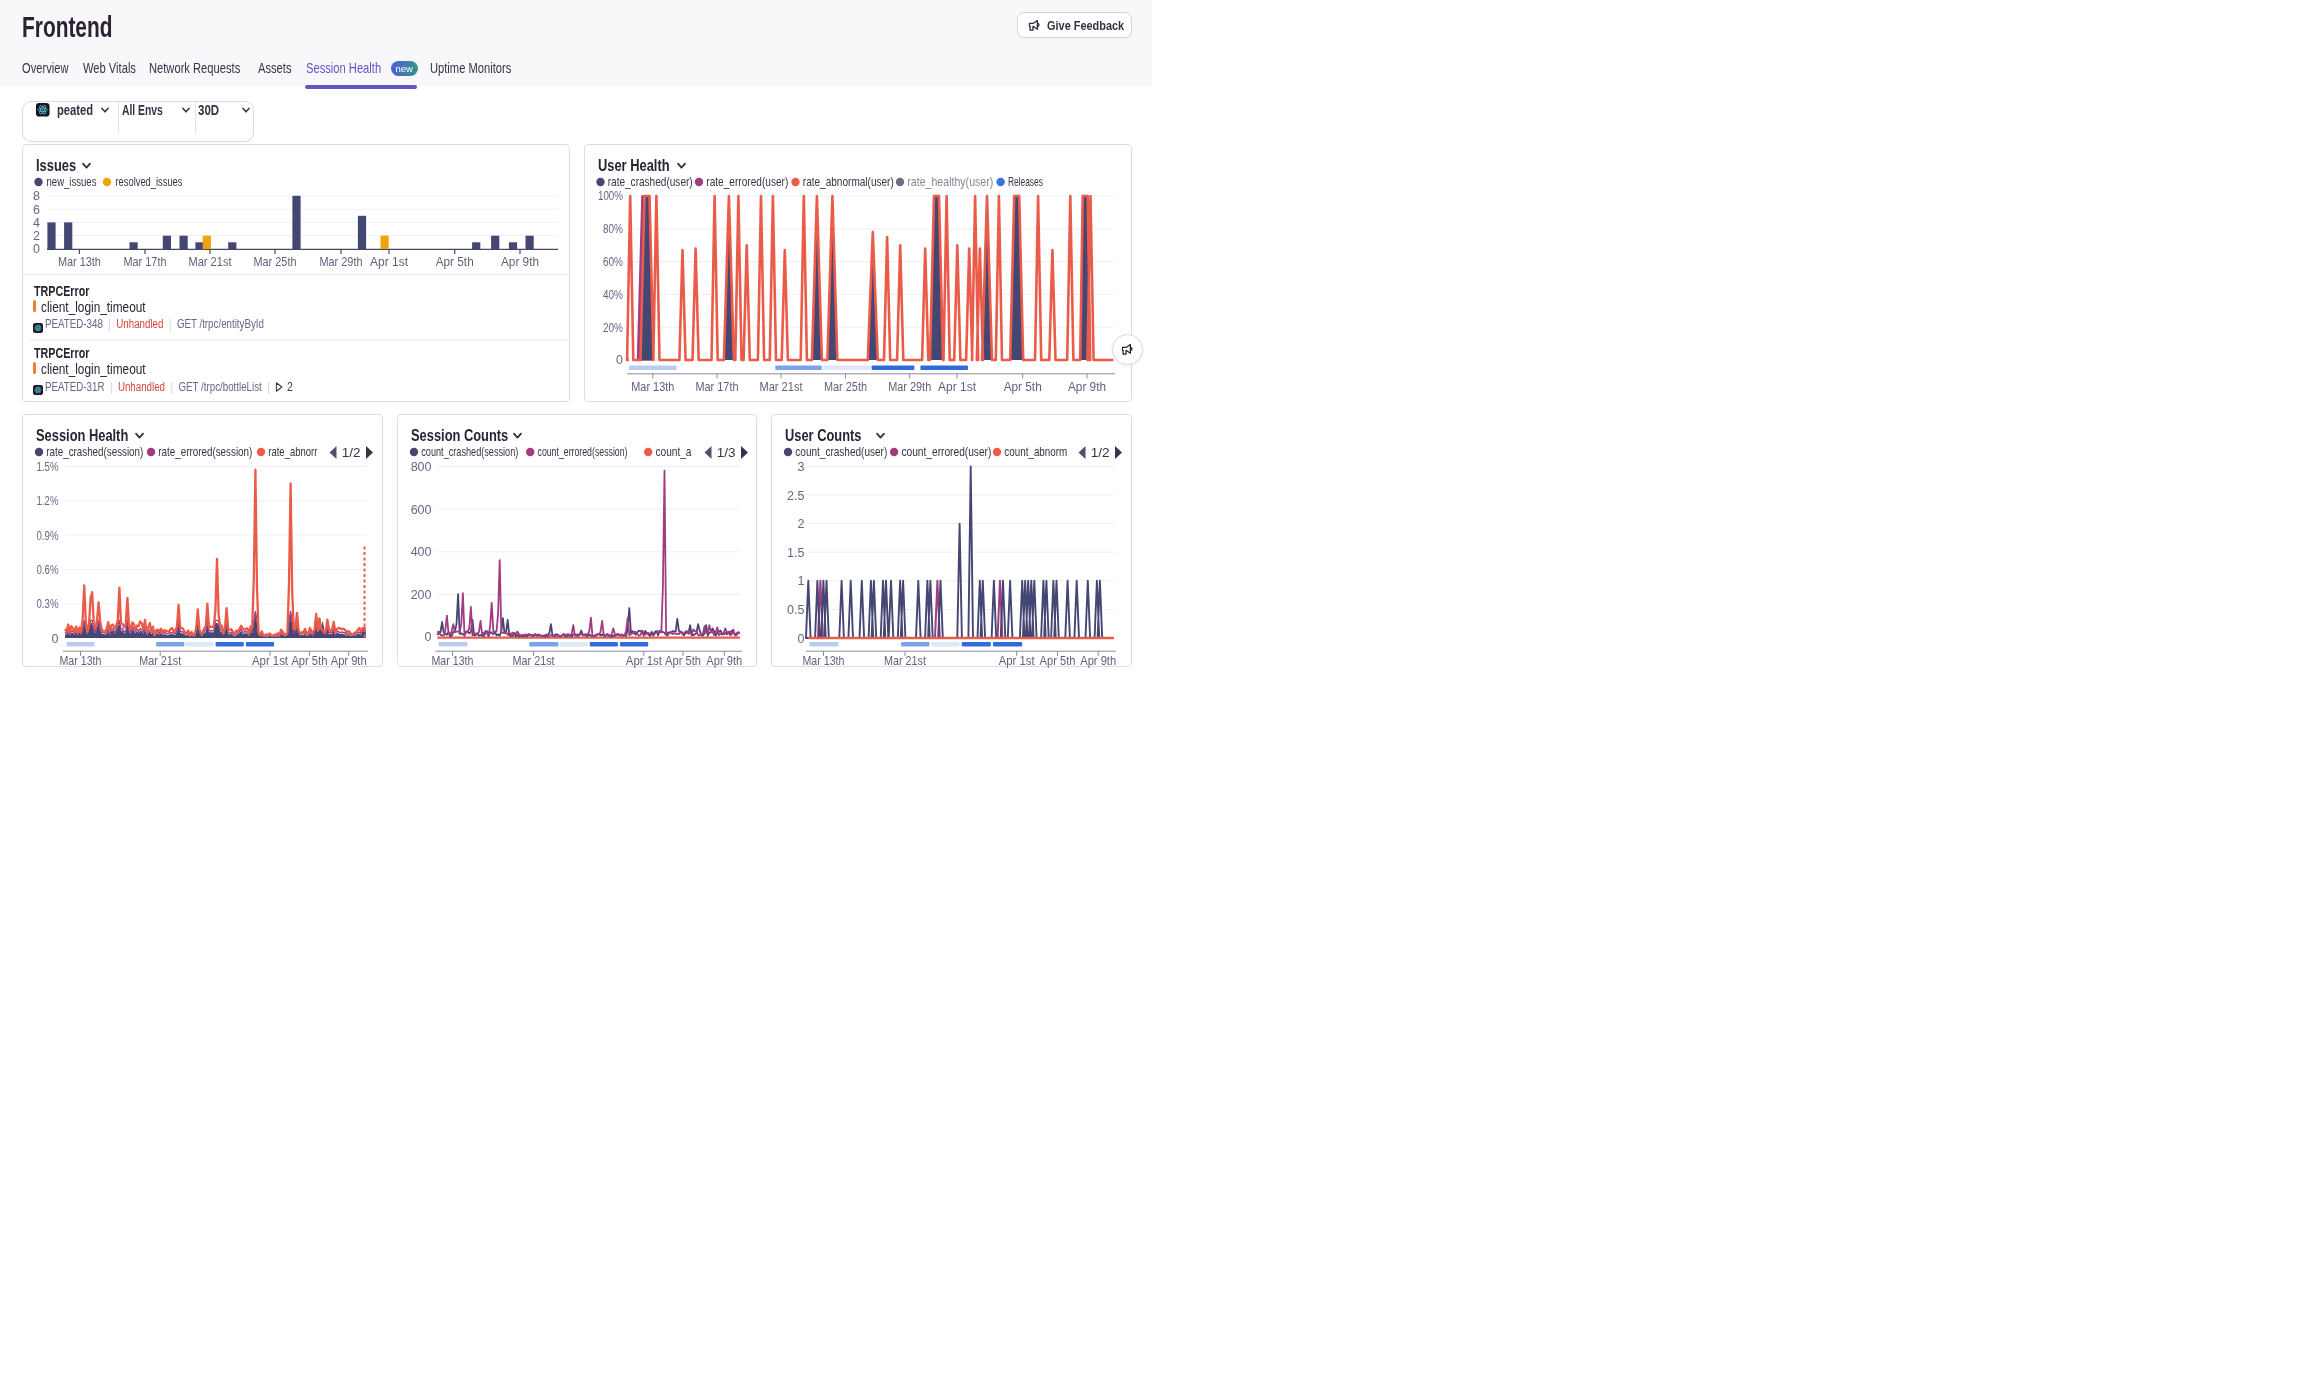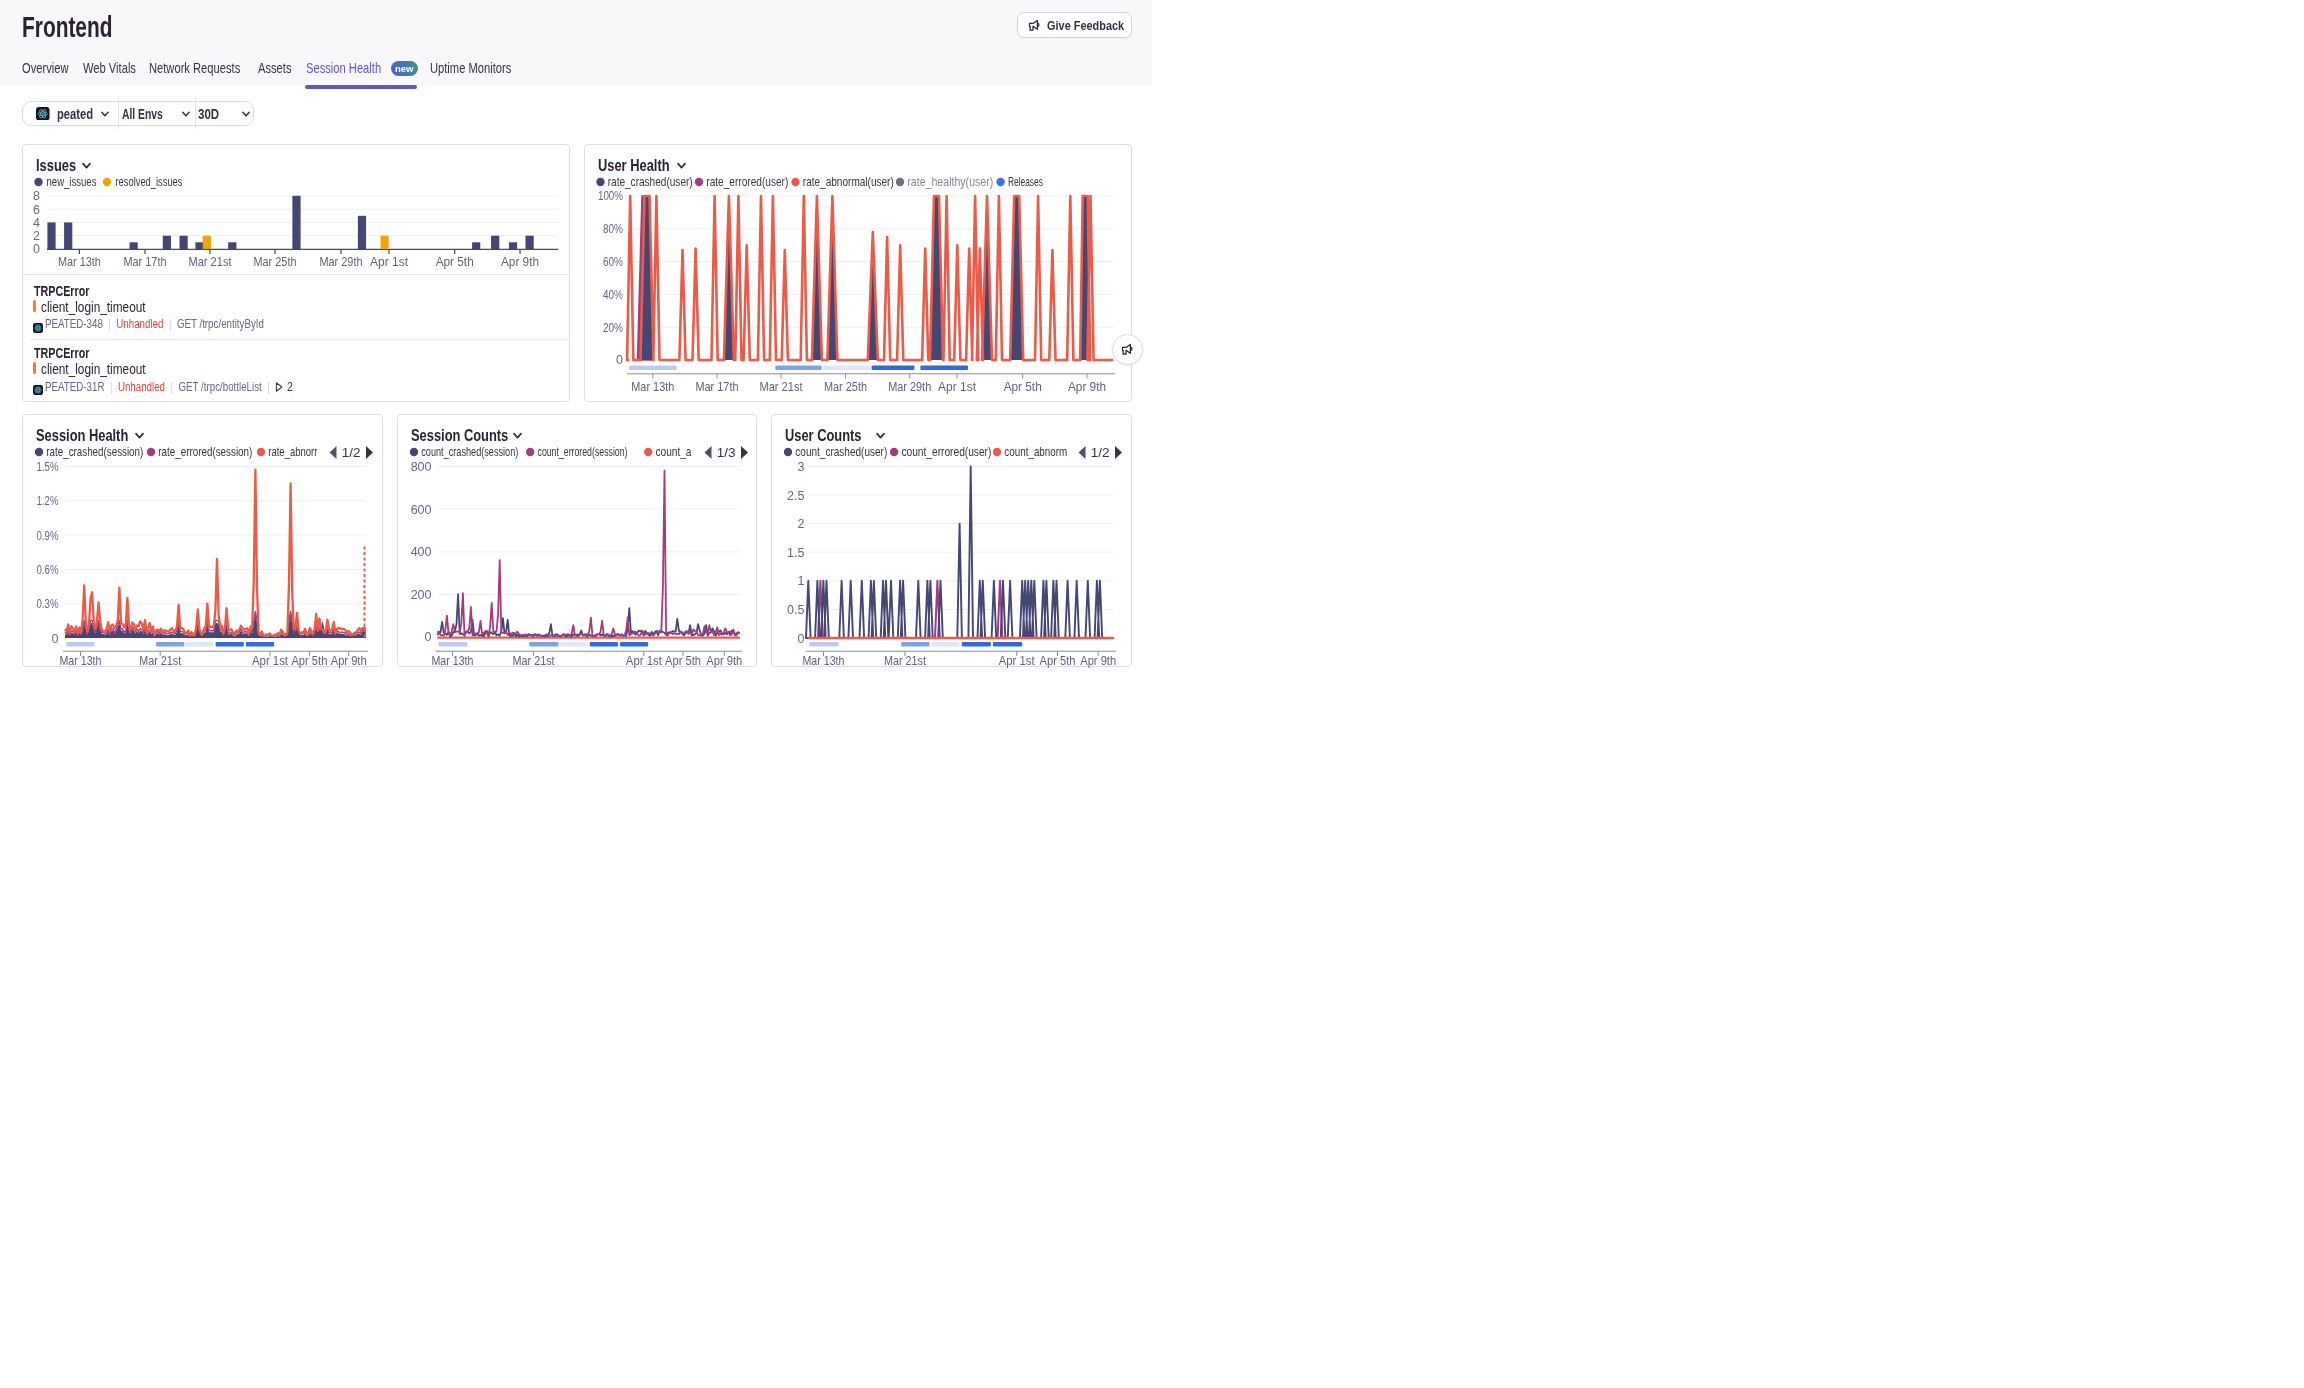--- a/index.html
+++ b/index.html
@@ -11,21 +11,21 @@
       <path d="M17.6 8.7 C19.6 9.2 19.6 12.8 17.6 13.3"></path>
     </svg>
     <span style="font-size:13.5px;font-weight:700;color:#372f42;transform:scaleX(0.81);transform-origin:0 50%;margin-left:5px">Give Feedback</span>
   </div>
 <div style="position:absolute;left:22px;top:58px;height:20px;line-height:20px;font-size:14.5px;color:#3a3246;font-weight:400;white-space:nowrap;transform:scaleX(0.77);transform-origin:0 50%">Overview</div>
 <div style="position:absolute;left:83px;top:58px;height:20px;line-height:20px;font-size:14.5px;color:#3a3246;font-weight:400;white-space:nowrap;transform:scaleX(0.77);transform-origin:0 50%">Web Vitals</div>
 <div style="position:absolute;left:149px;top:58px;height:20px;line-height:20px;font-size:14.5px;color:#3a3246;font-weight:400;white-space:nowrap;transform:scaleX(0.77);transform-origin:0 50%">Network Requests</div>
 <div style="position:absolute;left:257.5px;top:58px;height:20px;line-height:20px;font-size:14.5px;color:#3a3246;font-weight:400;white-space:nowrap;transform:scaleX(0.77);transform-origin:0 50%">Assets</div>
 <div style="position:absolute;left:305.5px;top:58px;height:20px;line-height:20px;font-size:14.5px;color:#6055c8;font-weight:400;white-space:nowrap;transform:scaleX(0.77);transform-origin:0 50%">Session Health</div>
 <div style="position:absolute;left:430px;top:58px;height:20px;line-height:20px;font-size:14.5px;color:#3a3246;font-weight:400;white-space:nowrap;transform:scaleX(0.77);transform-origin:0 50%">Uptime Monitors</div>
-<div style="position:absolute;left:390.5px;top:61px;width:27.5px;height:14.5px;border-radius:8px;background:linear-gradient(90deg,#4f5dd5,#379589);color:#fff;font-size:9.5px;font-weight:700;display:flex;align-items:center;justify-content:center">new</div>
+<div style="position:absolute;left:390.5px;top:61px;width:27.5px;height:14.5px;border-radius:8px;background:linear-gradient(90deg,#4f5dd5,#379589);color:#fff;font-size:9.5px;font-weight:400;display:flex;align-items:center;justify-content:center">new</div>
 <div style="position:absolute;left:304.7px;top:85px;width:112.3px;height:3.6px;border-radius:2px;background:#6156c6"></div>
 <div style="position:absolute;left:22px;top:144px;width:547.8px;height:258px;background:#fff;border:1px solid #e0dce6;border-radius:4px;box-sizing:border-box">
     <div style="position:absolute;left:13px;top:10.5px;display:flex;align-items:center">
       <span style="font-size:16.5px;font-weight:700;color:#2b2233;transform:scaleX(0.78);transform-origin:0 50%;white-space:nowrap;width:37.5px;display:inline-block">Issues</span>
       <span style="margin-left:7px;display:flex">
         <svg style="flex:none" width="11" height="11" viewBox="0 0 12 12" fill="none" stroke="#39304a" stroke-width="2.0" stroke-linecap="round" stroke-linejoin="round">
           <polyline points="2.2,4 6,8.2 9.8,4"></polyline>
         </svg>
       </span>
     </div>
@@ -322,21 +322,21 @@
       <rect x="159.4" y="227.0" width="28.2" height="4.5" rx="1" fill="#dde7f8"></rect>
       <rect x="189.7" y="227.0" width="29.2" height="4.5" rx="1" fill="#2f6bdb"></rect>
       <rect x="220.9" y="227.0" width="29.3" height="4.5" rx="1" fill="#2f6bdb"></rect>
       <polyline points="46.0,223.0 48.4,165.8 50.8,223.0" fill="none" stroke="#a23c80" stroke-width="2" stroke-linejoin="round"></polyline>
       <polyline points="163.0,223.0 165.4,165.8 167.8,223.0" fill="none" stroke="#a23c80" stroke-width="2" stroke-linejoin="round"></polyline>
       <polyline points="225.6,223.0 228.0,165.8 230.4,223.0" fill="none" stroke="#a23c80" stroke-width="2" stroke-linejoin="round"></polyline>
       <polyline points="36.0,223.0 34.0,223.0 36.3,165.8 38.6,223.0 43.1,223.0 45.4,165.8 47.7,223.0 49.1,223.0 51.4,165.8 53.7,223.0 52.2,223.0 54.5,165.8 56.8,223.0 67.3,223.0 69.6,165.8 71.9,223.0 76.4,223.0 78.7,165.8 81.0,223.0 87.5,223.0 89.8,165.8 92.1,223.0 96.6,223.0 98.9,165.8 101.2,223.0 99.6,223.0 101.9,165.8 104.2,223.0 108.7,223.0 111.0,165.8 113.3,223.0 111.7,223.0 114.0,165.8 116.3,223.0 116.7,223.0 119.0,165.8 121.3,223.0 125.8,223.0 128.1,165.8 130.4,223.0 128.8,223.0 131.1,165.8 133.4,223.0 144.0,223.0 146.3,165.8 148.6,223.0 153.1,223.0 155.4,165.8 157.7,223.0 156.1,223.0 158.4,165.8 160.7,223.0 166.2,223.0 168.5,165.8 170.8,223.0 185.3,223.0 187.6,108.6 189.9,223.0 196.4,223.0 198.7,51.4 201.0,223.0 205.5,223.0 207.8,165.8 210.1,223.0 208.5,223.0 210.8,165.8 213.1,223.0 219.6,223.0 221.9,165.8 224.2,223.0 228.7,223.0 231.0,165.8 233.3,223.0 235.8,223.0 238.1,165.8 240.4,223.0 247.9,223.0 250.2,165.8 252.5,223.0 250.9,223.0 253.2,165.8 255.5,223.0 253.9,223.0 256.2,165.8 258.5,223.0 257.0,223.0 259.3,165.8 261.6,223.0 260.0,223.0 262.3,165.8 264.6,223.0 269.1,223.0 271.4,165.8 273.7,223.0 272.1,223.0 274.4,165.8 276.7,223.0 279.1,223.0 281.4,165.8 283.7,223.0 282.2,223.0 284.5,165.8 286.8,223.0 293.3,223.0 295.6,165.8 297.9,223.0 302.4,223.0 304.7,165.8 307.0,223.0 313.5,223.0 315.8,165.8 318.1,223.0 322.6,223.0 324.9,165.8 327.2,223.0 325.6,223.0 327.9,165.8 330.2,223.0 342.0,223.0" fill="none" stroke="#444674" stroke-width="1.9" stroke-linejoin="round"></polyline>
       <line x1="36.0" y1="223.0" x2="342.0" y2="223.0" stroke="#ea5c49" stroke-width="2.4"></line>
     </svg>
   </div>
-<div style="position:absolute;left:22px;top:101px;width:231.5px;height:25px;background:#fff;border:1px solid #dcd7e1;border-radius:9px;display:flex;align-items:center">
+<div style="position:absolute;left:22px;top:101px;width:231.5px;height:41px;background:#fff;border:1px solid #dcd7e1;border-radius:9px;display:flex;align-items:flex-start">
 <div style="display:flex;align-items:center;gap:7px;padding-left:13px;width:94.5px">
       <svg style="flex:none" width="13.5" height="13.5" viewBox="0 0 24 24">
         <rect x="0" y="0" width="24" height="24" rx="5.5" fill="#16151d"></rect>
         <g stroke="#53c6e0" stroke-width="1.4" fill="none">
           <ellipse cx="12" cy="12" rx="8.6" ry="3.3"></ellipse>
           <ellipse cx="12" cy="12" rx="8.6" ry="3.3" transform="rotate(60 12 12)"></ellipse>
           <ellipse cx="12" cy="12" rx="8.6" ry="3.3" transform="rotate(120 12 12)"></ellipse>
         </g>
         <circle cx="12" cy="12" r="1.5" fill="#53c6e0"></circle>
       </svg>

